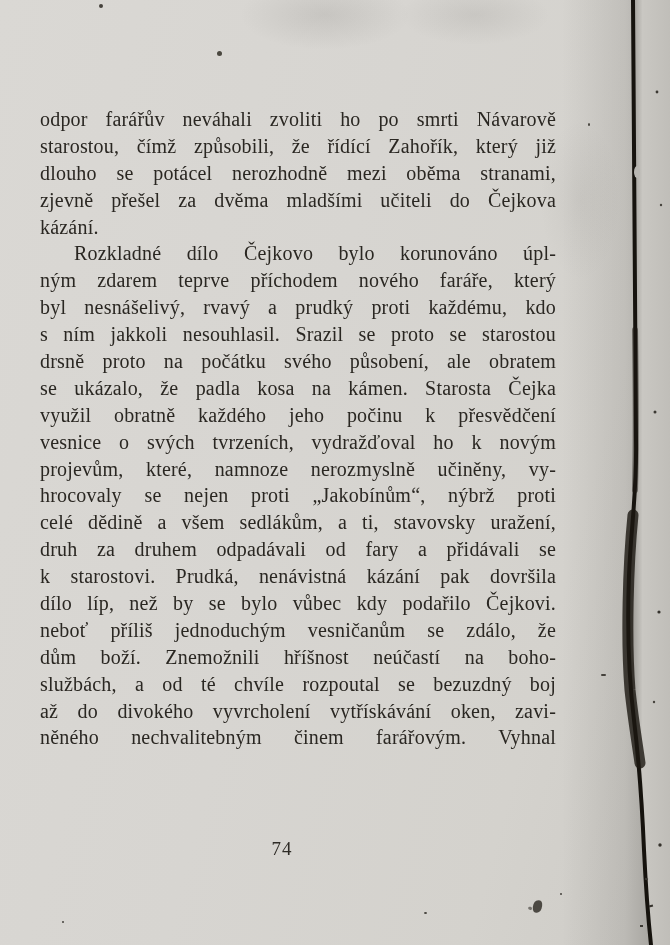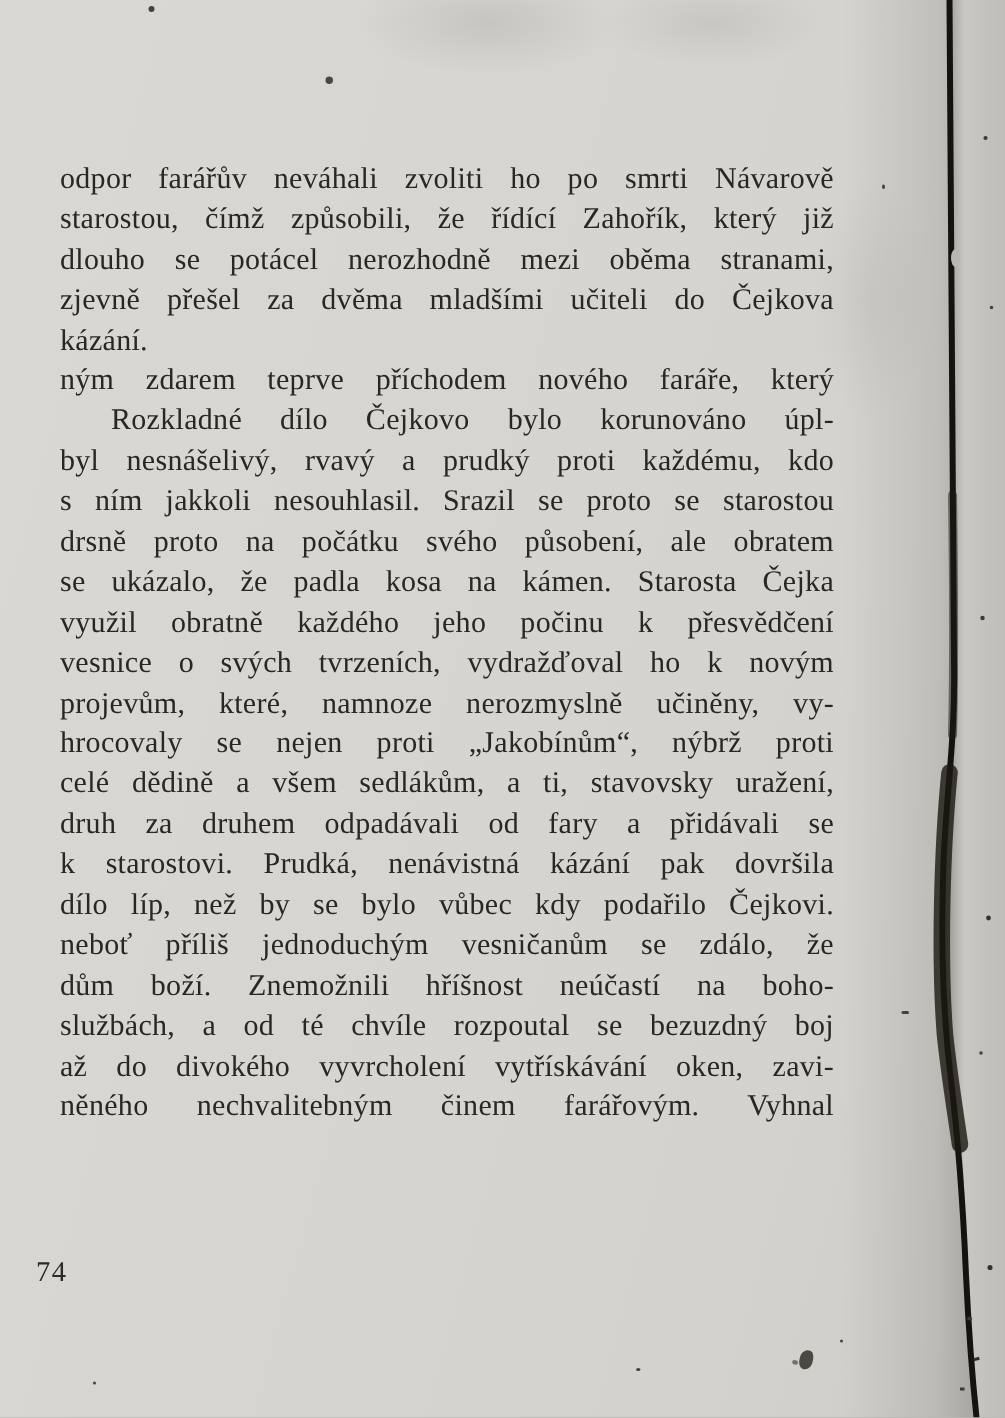--- a/index.html
+++ b/index.html
@@ -36,21 +36,21 @@
     -moz-text-align-last:justify;
     text-align-last:justify;
     white-space:normal;
     height:26.9px;overflow:visible;
   }
   .line.indent{padding-left:34px;}
   .line.no-just{-moz-text-align-last:left;text-align-last:left;}
 
   .pagenum{
     position:absolute;left:40px;top:838px;width:516px;
-    font-size:19px;color:#2e2b26;letter-spacing:1px;
+    text-align:center;font-size:19px;color:#2e2b26;letter-spacing:1px;
     transform:translateX(-16px);
   }
 
   .edge-svg{position:absolute;top:0;left:0;pointer-events:none;}
 
   .speck{position:absolute;border-radius:50%;background:#45423c;pointer-events:none;}
   .blot{
     position:absolute;left:533px;top:900px;width:9px;height:13px;
     background:rgba(42,39,33,.8);border-radius:60% 40% 55% 45%/40% 60% 45% 55%;
     transform:rotate(18deg);pointer-events:none;
@@ -69,22 +69,22 @@
   <div class="smudge s2"></div>
   <div class="smudge s3"></div>
   <div class="gutter-shade"></div>
 
   <section class="textblock">
       <div class="line">odpor farářův neváhali zvoliti ho po smrti Návarově</div>
       <div class="line">starostou, čímž způsobili, že řídící Zahořík, který již</div>
       <div class="line">dlouho se potácel nerozhodně mezi oběma stranami,</div>
       <div class="line">zjevně přešel za dvěma mladšími učiteli do Čejkova</div>
       <div class="line no-just">kázání.</div>
+      <div class="line indent">Rozkladné dílo Čejkovo bylo korunováno úpl-</div>
       <div class="line">ným zdarem teprve příchodem nového faráře, který</div>
-      <div class="line indent">Rozkladné dílo Čejkovo bylo korunováno úpl-</div>
       <div class="line">byl nesnášelivý, rvavý a prudký proti každému, kdo</div>
       <div class="line">s ním jakkoli nesouhlasil. Srazil se proto se starostou</div>
       <div class="line">drsně proto na počátku svého působení, ale obratem</div>
       <div class="line">se ukázalo, že padla kosa na kámen. Starosta Čejka</div>
       <div class="line">využil obratně každého jeho počinu k přesvědčení</div>
       <div class="line">vesnice o svých tvrzeních, vydražďoval ho k novým</div>
       <div class="line">projevům, které, namnoze nerozmyslně učiněny, vy-</div>
       <div class="line">hrocovaly se nejen proti „Jakobínům“, nýbrž proti</div>
       <div class="line">celé dědině a všem sedlákům, a ti, stavovsky uražení,</div>
       <div class="line">druh za druhem odpadávali od fary a přidávali se</div>

